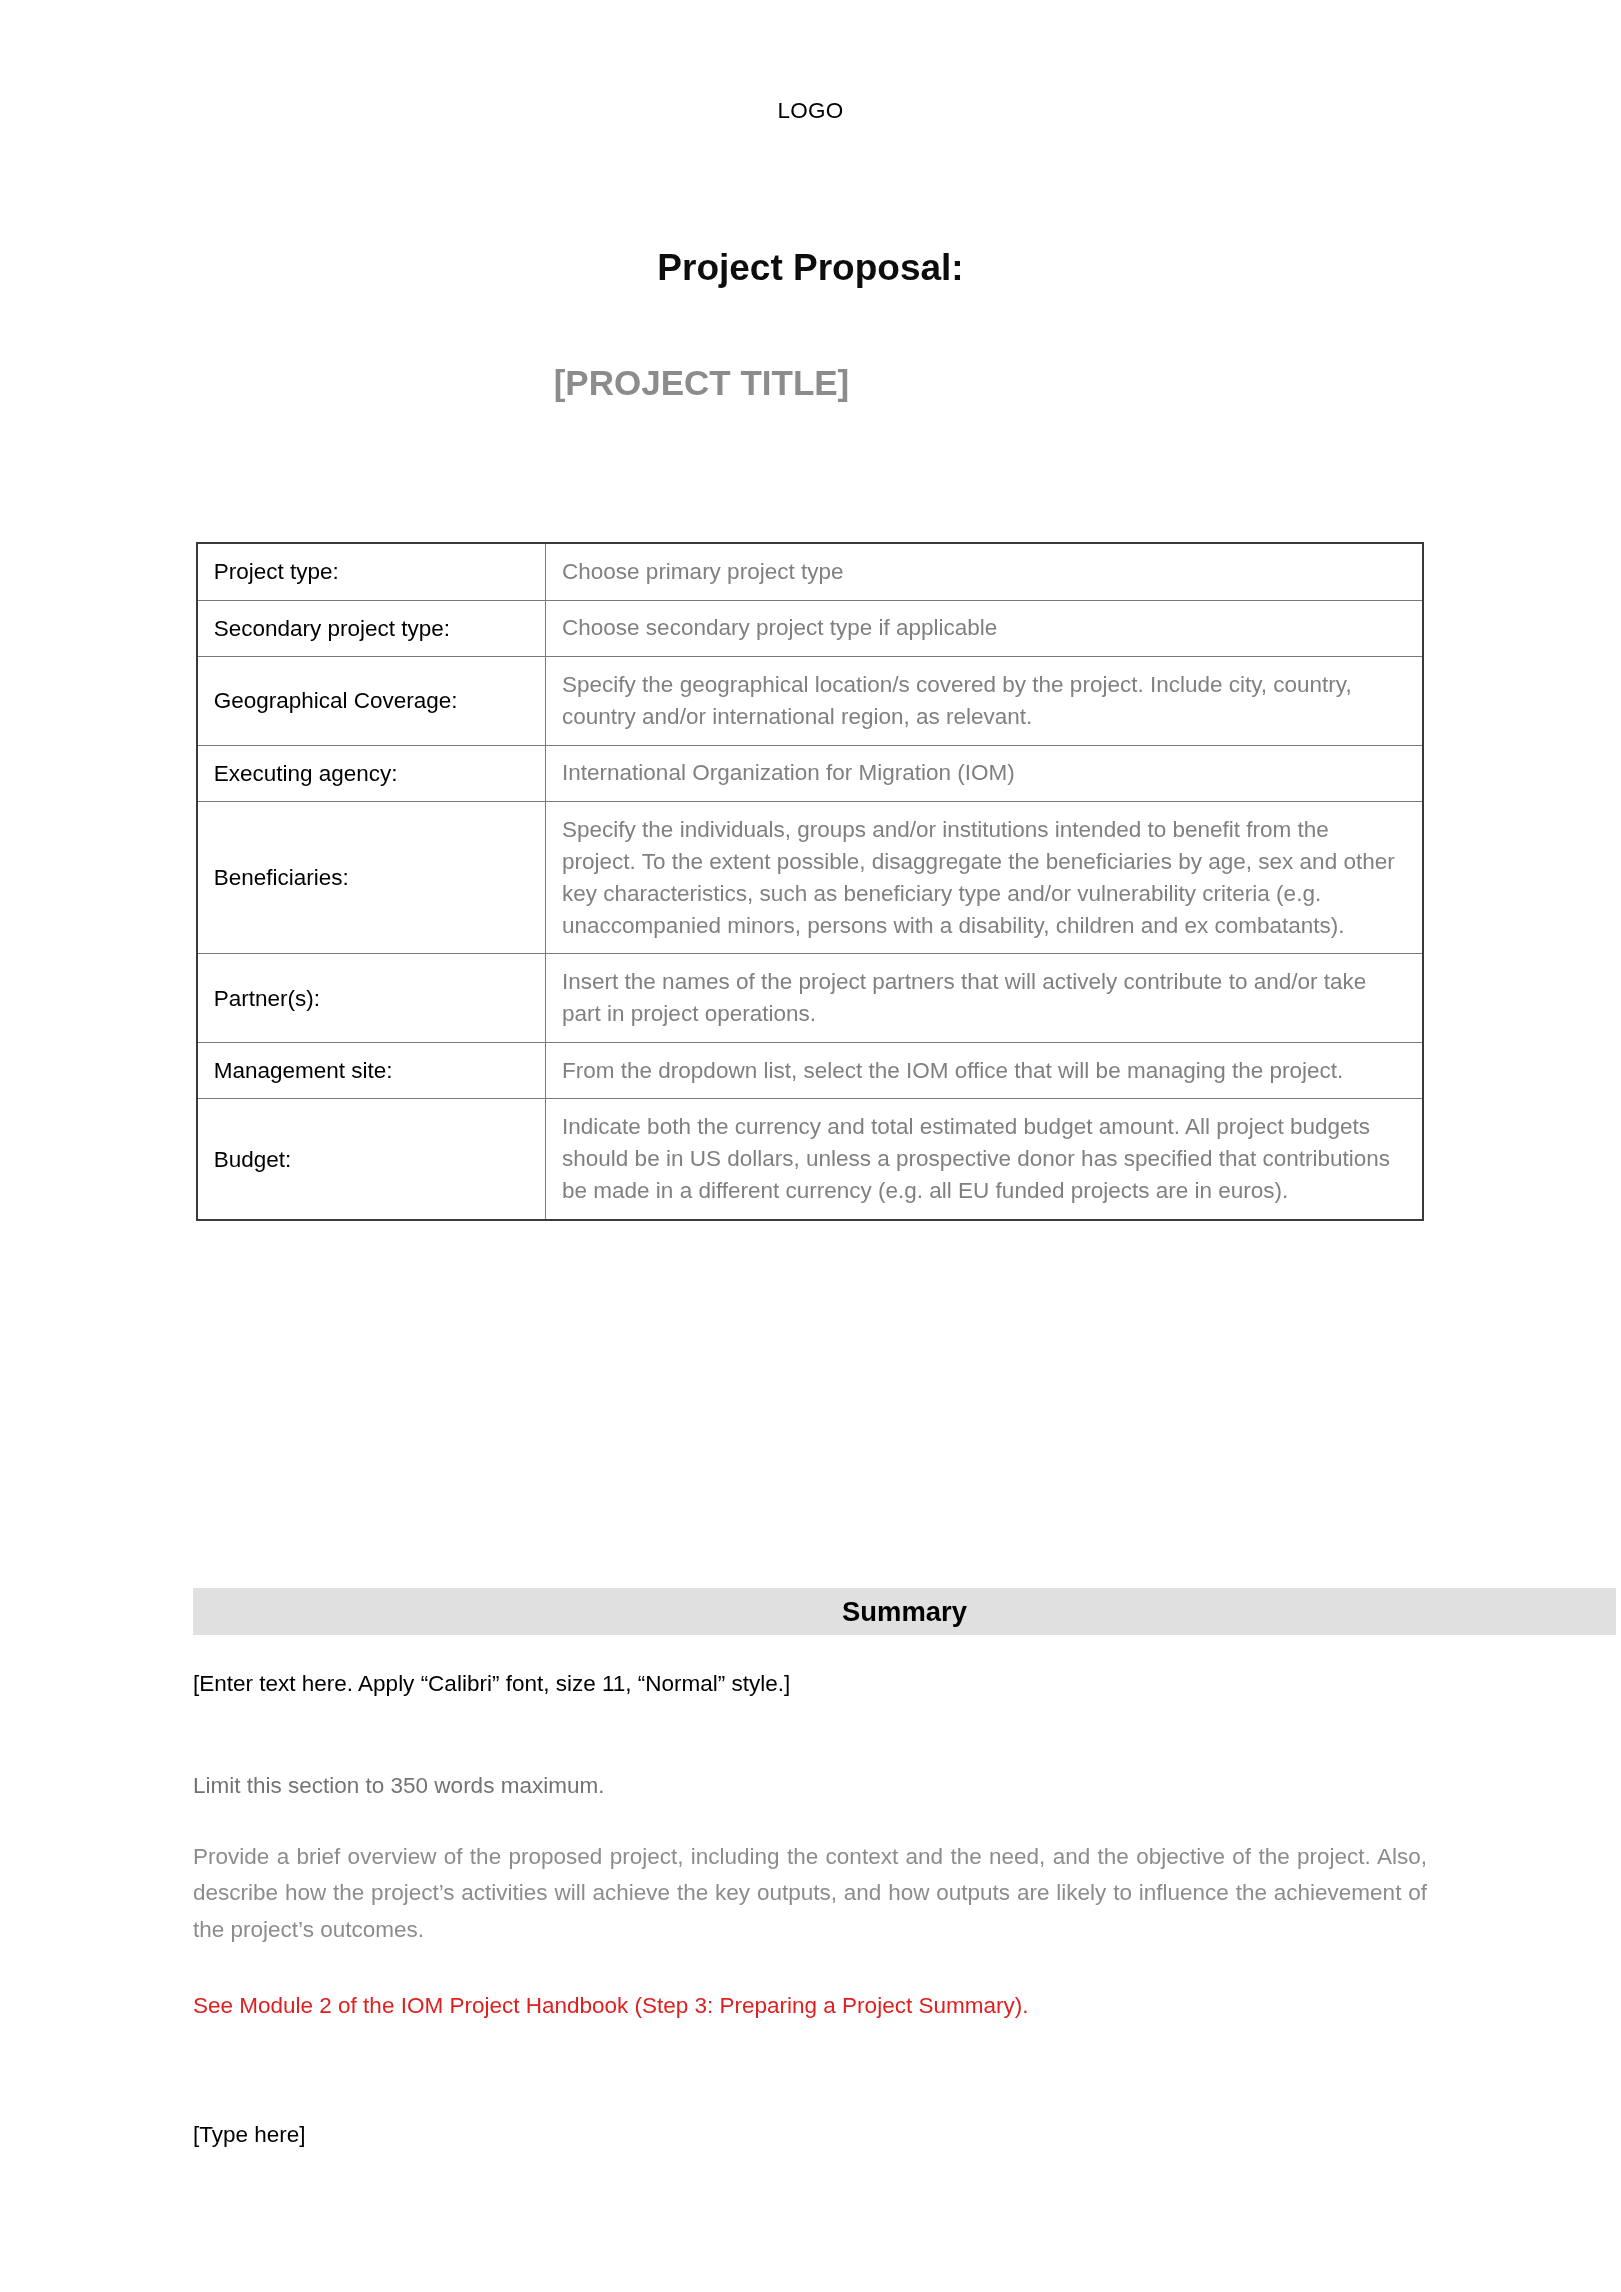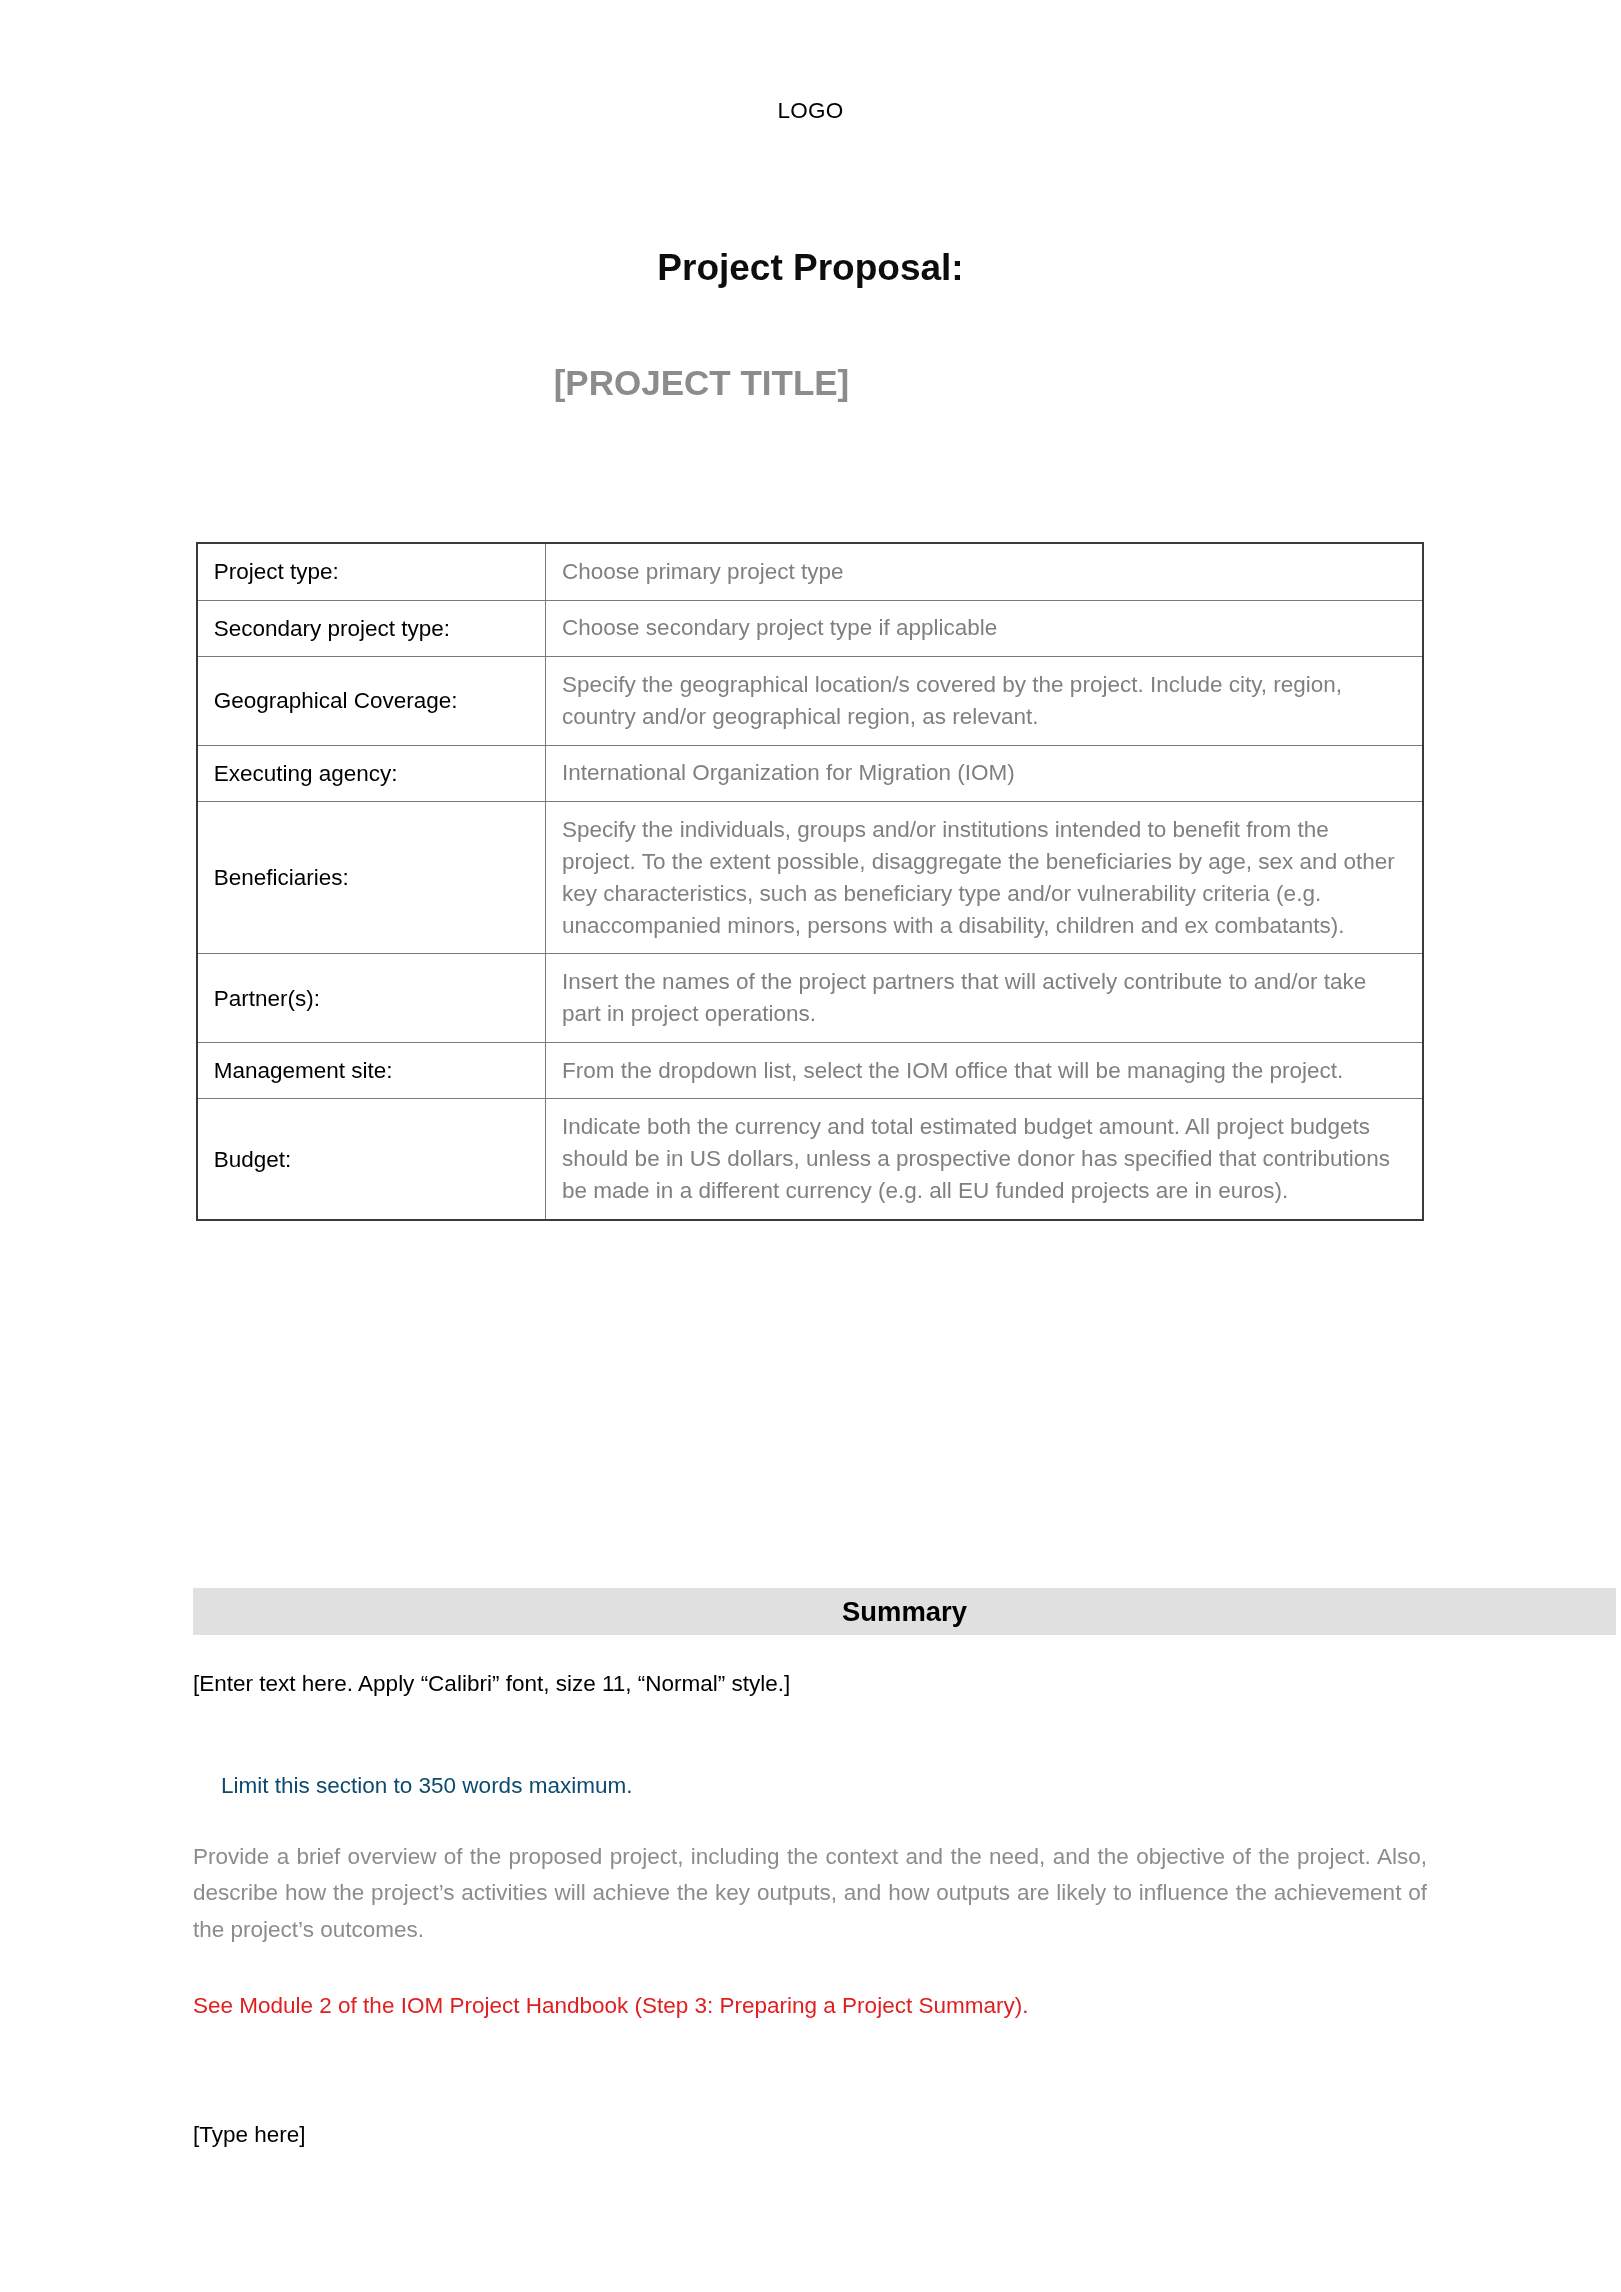--- a/index.html
+++ b/index.html
@@ -111,21 +111,21 @@
 
   .body-block {
     position: absolute;
     left: 193px;
     width: 1234px;
     font-size: 22.5px;
     line-height: 1.62;
   }
 
   .enter-text  { top: 1666px; color: #000000; }
-  .limit-note  { top: 1768px; color: #0c4a6e; margin-left: 28px; }
+  .limit-note  { top: 1768px; color: #737373; }
   .guidance    { top: 1839px; color: #8c8c8c; text-align: justify; }
   .module-ref  { top: 1988px; color: #e02020; }
   .type-here   { top: 2117px; color: #000000; }
 </style>
 </head>
 <body>
 
 <div class="page">
 
   <div class="logo-line">LOGO</div>
@@ -139,21 +139,21 @@
         <tr>
           <td>Project type:</td>
           <td>Choose primary project type</td>
         </tr>
         <tr>
           <td>Secondary project type:</td>
           <td>Choose secondary project type if applicable</td>
         </tr>
         <tr>
           <td>Geographical Coverage:</td>
-          <td>Specify the geographical location/s covered by the project. Include city, region, country and/or geographical region, as relevant.</td>
+          <td>Specify the geographical location/s covered by the project. Include city, country, country and/or international region, as relevant.</td>
         </tr>
         <tr>
           <td>Executing agency:</td>
           <td class="value-dark">International Organization for Migration (IOM)</td>
         </tr>
         <tr>
           <td>Beneficiaries:</td>
           <td>Specify the individuals, groups and/or institutions intended to benefit from the project. To the extent possible, disaggregate the beneficiaries by age, sex and other key characteristics, such as beneficiary type and/or vulnerability criteria (e.g. unaccompanied minors, persons with a disability, children and ex combatants).</td>
         </tr>
         <tr>

